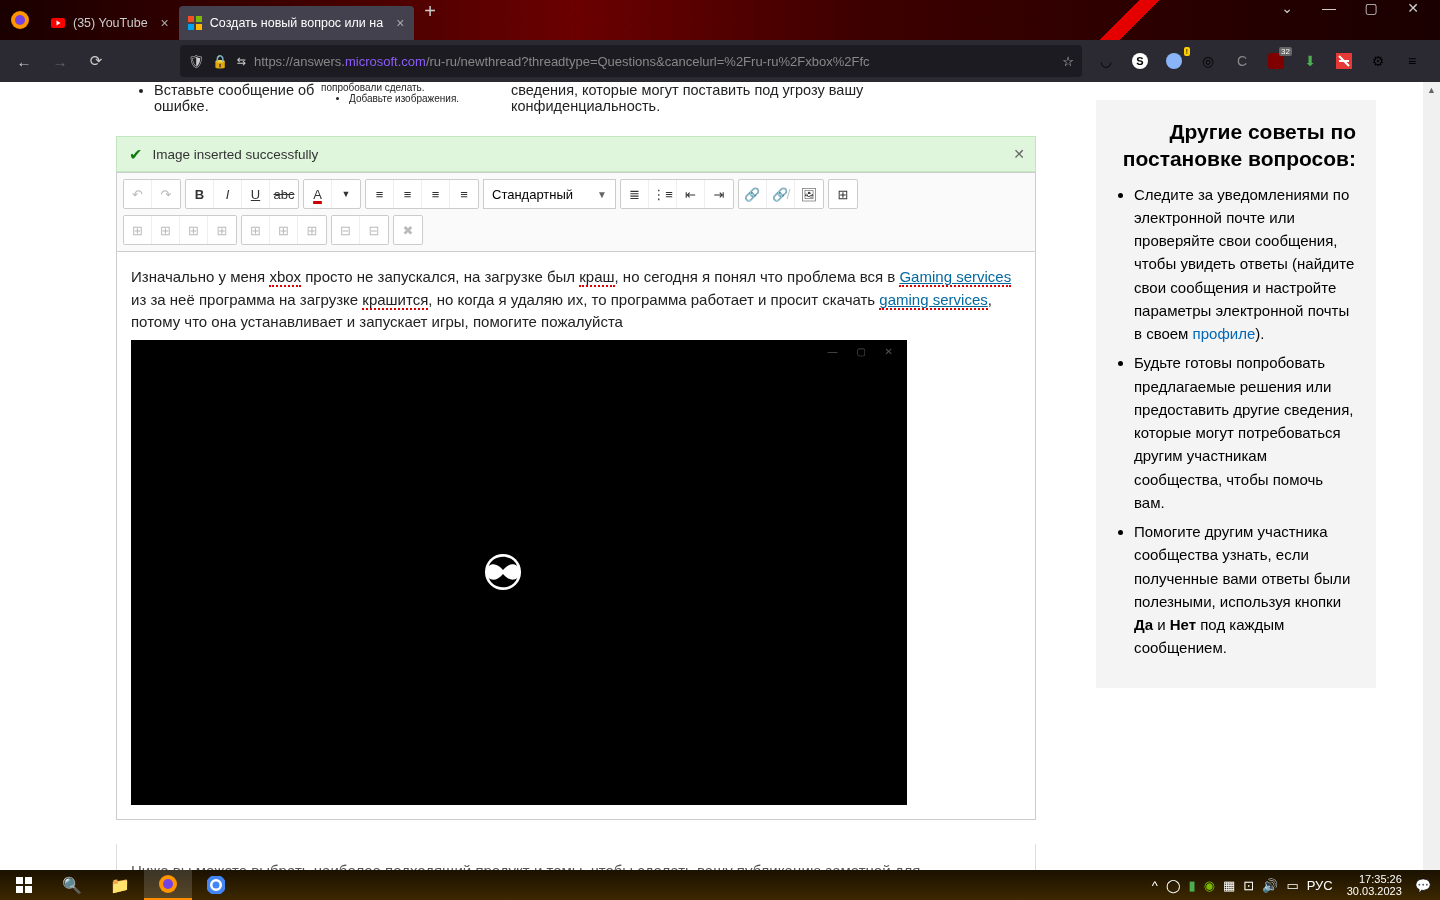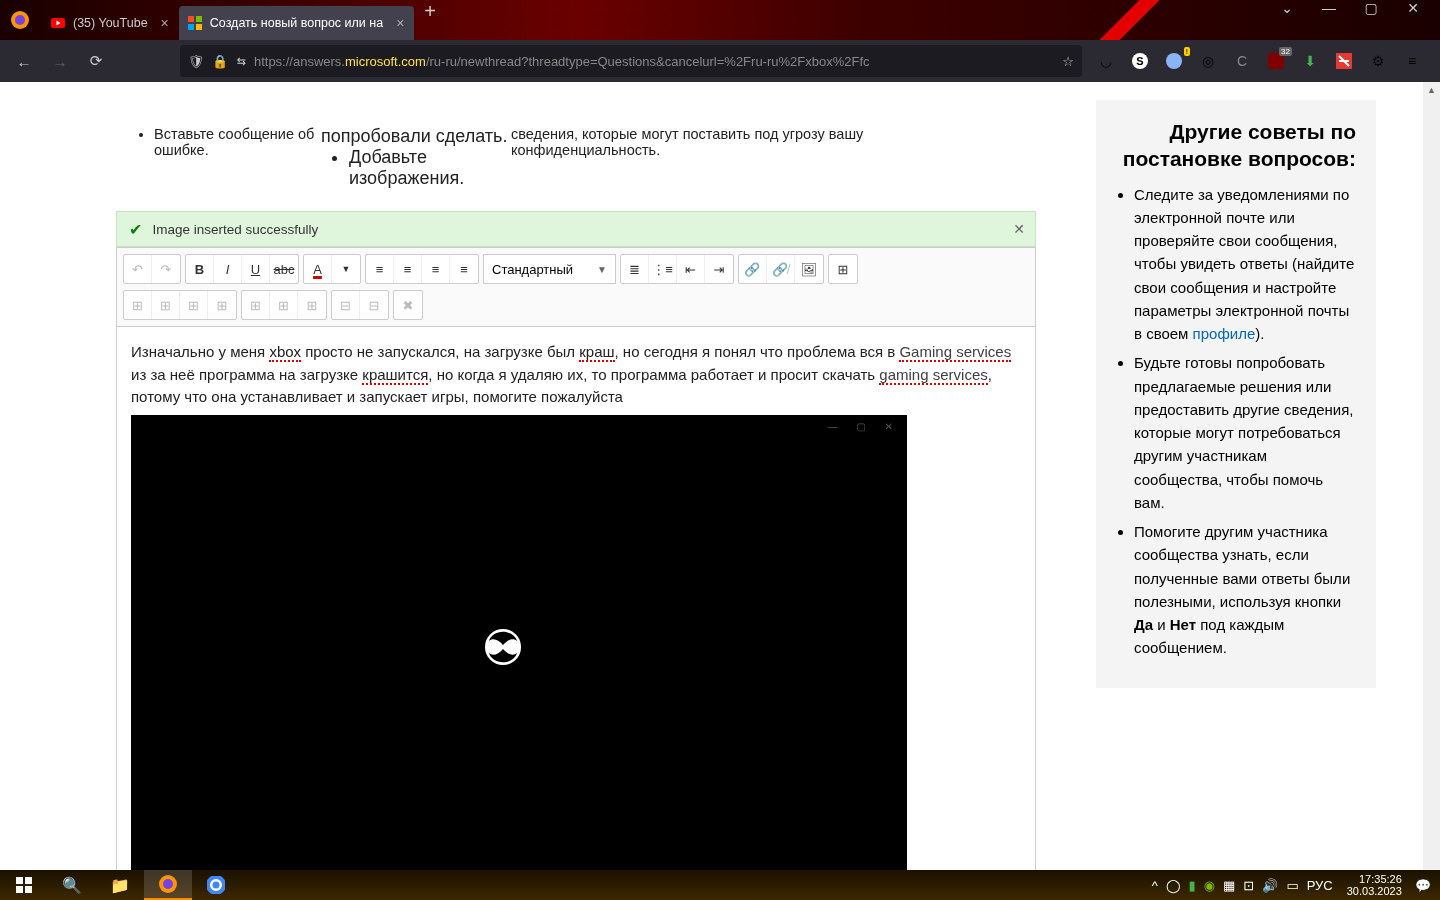--- a/index.html
+++ b/index.html
@@ -16,56 +16,56 @@
 .tab .close { margin-left:6px; color:#aaa; font-size:14px;}
 .newtab { color:#ccc; font-size:20px; padding:0 10px;}
 .titlebar-right { margin-left:auto; display:flex; gap:20px; color:#ccc; padding-right:16px;}
 .tbr-btn { width:22px; text-align:center; font-size:14px;}
 
 .navbar { height:42px; background:#2b2a33; display:flex; align-items:center; padding:0 8px; gap:4px;}
 .nav-btn { width:32px; height:32px; display:flex; align-items:center; justify-content:center; color:#ccc; font-size:15px; border-radius:4px;}
 .nav-btn.disabled { color:#666;}
 .url-bar { flex:1; height:32px; background:#1c1b22; border-radius:4px; display:flex; align-items:center; padding:0 8px; gap:8px; color:#ccc; font-size:13px;}
 .url-text { flex:1; white-space:nowrap; overflow:hidden;}
-.url-text .dom { color:#fde047;}
+.url-text .dom { color:#8b5cf6;}
 .url-text .rest { color:#888;}
 .ext-icons { display:flex; gap:14px; padding:0 10px; align-items:center;}
 .ext { width:20px; height:20px; display:flex; align-items:center; justify-content:center; font-size:14px; position:relative;}
 .ext .badge { position:absolute; top:-4px; right:-6px; font-size:8px; padding:0 2px; border-radius:2px;}
 
 
 .viewport { height: 788px; background:#fff; overflow:hidden; position:relative;}
 .page { display:flex; padding:0 0 0 0;}
 .main-col { width: 920px; margin-left: 116px;}
 .side-col { width: 280px; margin-left: 60px; margin-top:18px;}
 
 .tips-top { padding:0 0 10px 10px; font-size:14.5px; color:#222;}
 .tips-top ul { list-style:disc; padding-left:28px;}
-.tips-top .cols { display:flex;margin-top:44px;}
+.tips-top .cols { display:flex;}
 .tips-top .c1 { width:195px;}
 .tips-top .c2 { width:190px;}
 .tips-top .c3 { width:380px;}
 
 .alert { background:#dff6dd; border:1px solid #c1e8bf; height:36px; display:flex; align-items:center; padding:0 12px; font-size:13.5px; color:#333; margin-top:12px; position:relative;}
 .alert .check { color:#107c10; margin-right:10px; font-size:16px;}
 .alert .close-a { position:absolute; right:10px; color:#666; font-size:14px;}
 
 .editor-toolbar { border:1px solid #ccc; border-bottom:none; background:#fafafa; padding:6px; margin-top:0;}
 .tb-row { display:flex; gap:4px; flex-wrap:wrap; align-items:center;}
 .tb-row + .tb-row { margin-top:6px;}
 .tb-group { display:flex; border:1px solid #ccc; border-radius:2px; background:#fff;}
 .tb-btn { width:28px; height:28px; display:flex; align-items:center; justify-content:center; font-size:13px; color:#333; border-right:1px solid #eee;}
 .tb-btn:last-child { border-right:none;}
 .tb-btn.disabled { color:#bbb;}
 .tb-select { display:flex; align-items:center; border:1px solid #ccc; background:#fff; height:30px; padding:0 8px; font-size:13px; gap:24px;}
 .tb-select .caret { font-size:10px; color:#666;}
 
 .editor-body { border:1px solid #ccc; padding:14px; font-size:15px; line-height:1.5; color:#222;}
 .spellerr { border-bottom:2px dotted #d00;}
-.ed-link { color:#404040; }
+.ed-link { color:#0369a1; text-decoration:underline;}
 
 .screenshot-embed { background:#000; width:776px; height:465px; margin-top:6px; position:relative;}
 .screenshot-embed .win-ctl { position:absolute; top:4px; right:6px; color:#555; font-size:10px; letter-spacing:8px;}
 .xbox-logo { position:absolute; top:50%; left:48%; transform:translate(-50%,-50%);}
 
 .footer-text { font-size:15px; color:#555; padding:18px 14px 0; border:1px solid #ddd; border-top:none; margin-top:24px;}
 
 
 .side-box { background:#f4f4f4; padding:18px 20px 22px;}
 .side-box h3 { font-size:21px; font-weight:600; line-height:1.3; margin-bottom:10px;text-align:right;}
@@ -184,21 +184,21 @@
       <div class="thumb-up">▲</div>
     </div>
   <div class="page">
     <div class="main-col">
 
       <div class="tips-top">
         <div class="cols">
           <ul class="c1">
               <li>Вставьте сообщение об ошибке.</li>
             </ul>
-          <div class="c2" style="font-size:18px">
+          <div class="c2" style="font-size:10px">
             <div>попробовали сделать.</div>
             <ul>
                 <li>Добавьте изображения.</li>
               </ul>
           </div>
           <div class="c3">сведения, которые могут поставить под угрозу вашу конфиденциальность.</div>
         </div>
       </div>
 
       <div class="alert">

